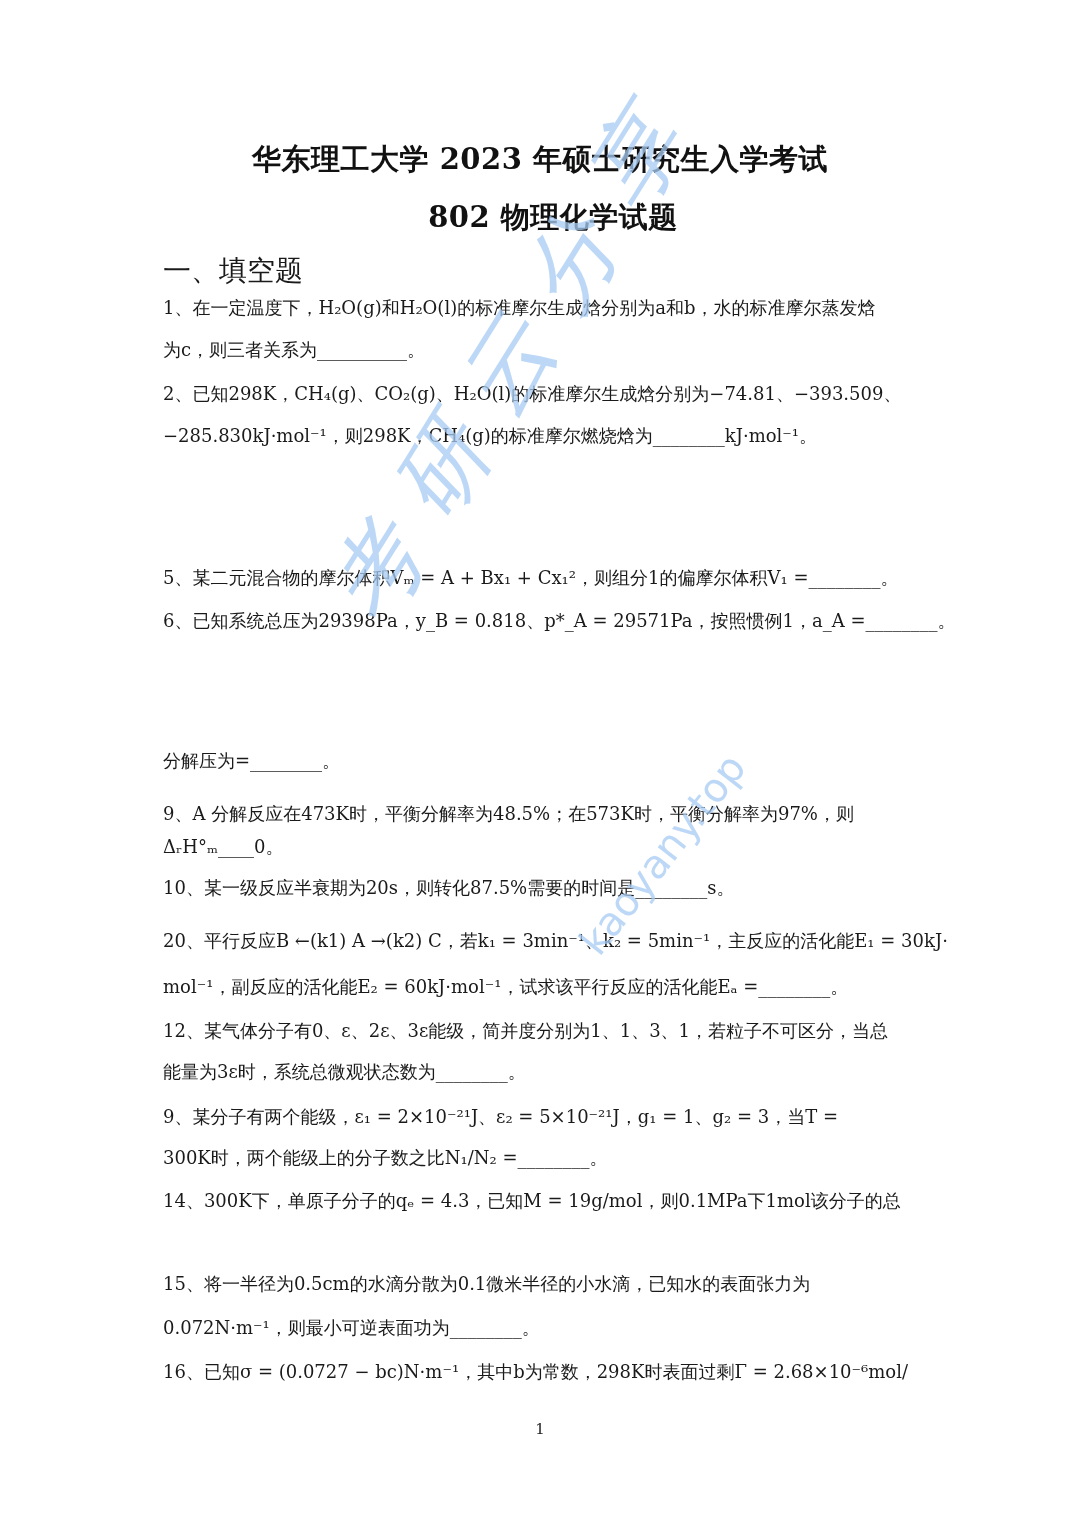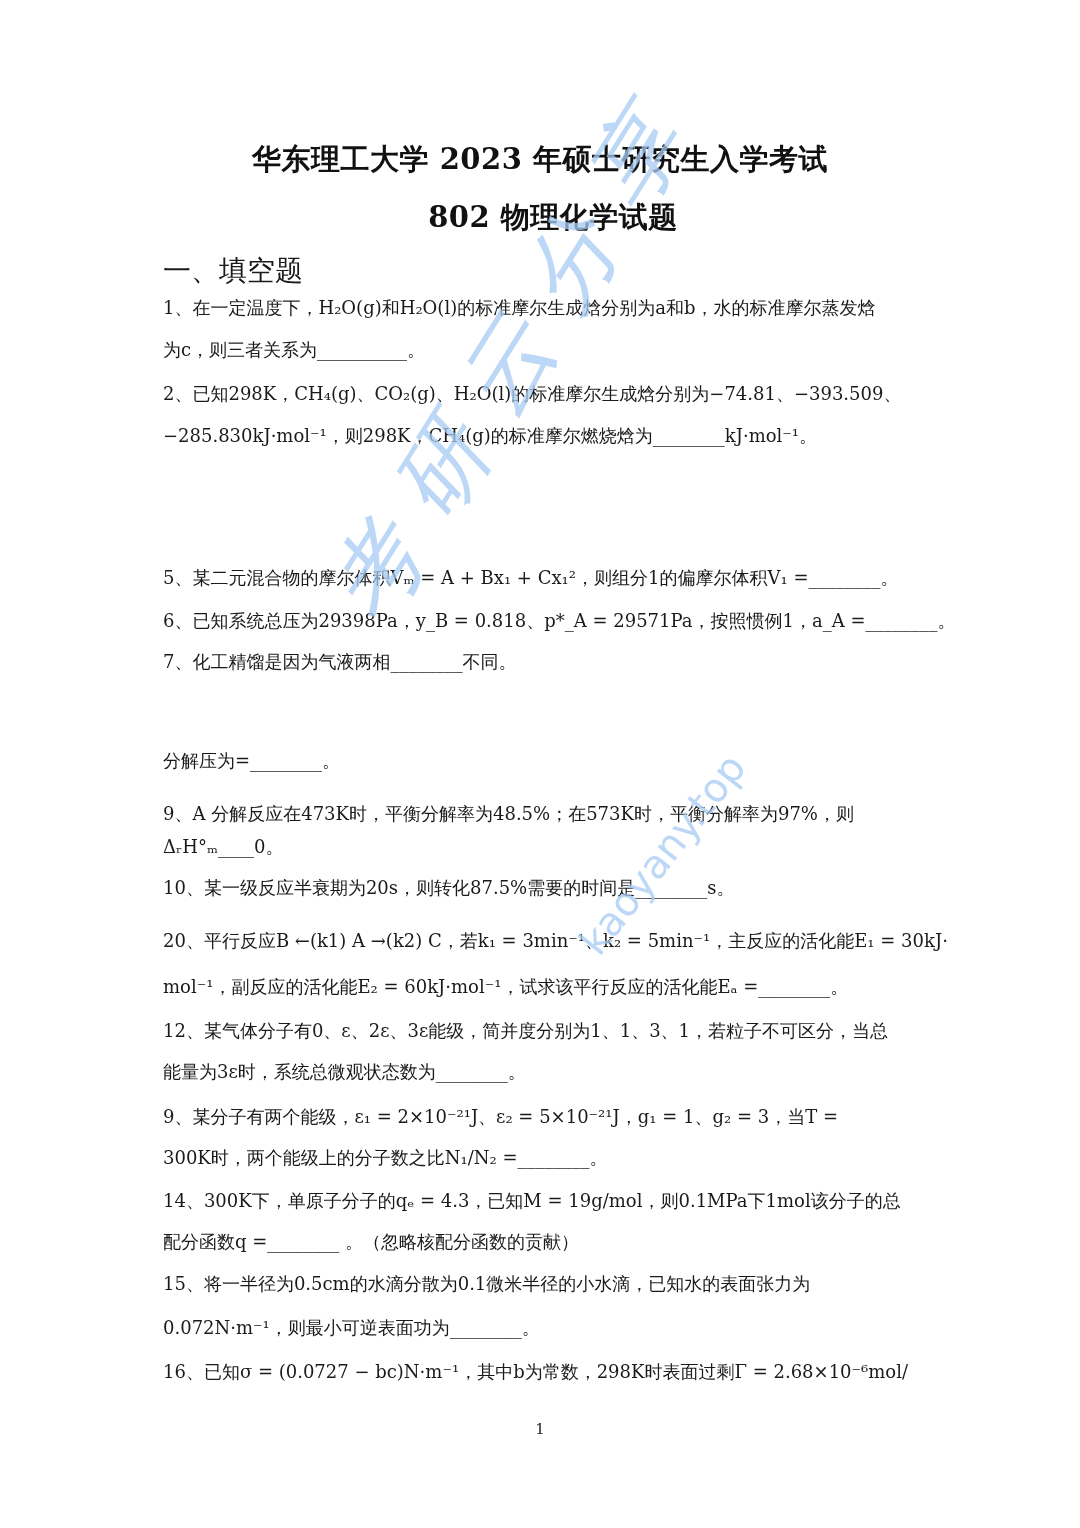--- a/index.html
+++ b/index.html
@@ -31,40 +31,38 @@
 
   <div class="line" style="top:382px">2、已知298K，CH₄(g)、CO₂(g)、H₂O(l)的标准摩尔生成焓分别为−74.81、−393.509、</div>
   <div class="line" style="top:424px">−285.830kJ·mol⁻¹，则298K，CH₄(g)的标准摩尔燃烧焓为________kJ·mol⁻¹。</div>
 
 
 
   <div class="line" style="top:566px">5、某二元混合物的摩尔体积Vₘ = A + Bx₁ + Cx₁²，则组分1的偏摩尔体积V₁ =________。</div>
 
   <div class="line" style="top:609px">6、已知系统总压为29398Pa，y_B = 0.818、p*_A = 29571Pa，按照惯例1，a_A =________。</div>
 
-  <div class="line" style="top:650px">7、化工精馏是因为气液两相________不同。</div>
 
   <div class="line" style="top:749px">分解压为=________。</div>
 
   <div class="line" style="top:802px">9、A 分解反应在473K时，平衡分解率为48.5%；在573K时，平衡分解率为97%，则</div>
   <div class="line" style="top:835px">ΔᵣH°ₘ____0。</div>
 
   <div class="line" style="top:876px">10、某一级反应半衰期为20s，则转化87.5%需要的时间是________s。</div>
 
   <div class="line" style="top:929px">20、平行反应B ←(k1) A →(k2) C，若k₁ = 3min⁻¹、k₂ = 5min⁻¹，主反应的活化能E₁ = 30kJ·</div>
   <div class="line" style="top:975px">mol⁻¹，副反应的活化能E₂ = 60kJ·mol⁻¹，试求该平行反应的活化能Eₐ =________。</div>
 
   <div class="line" style="top:1019px">12、某气体分子有0、ε、2ε、3ε能级，简并度分别为1、1、3、1，若粒子不可区分，当总</div>
   <div class="line" style="top:1060px">能量为3ε时，系统总微观状态数为________。</div>
 
   <div class="line" style="top:1105px">9、某分子有两个能级，ε₁ = 2×10⁻²¹J、ε₂ = 5×10⁻²¹J，g₁ = 1、g₂ = 3，当T =</div>
   <div class="line" style="top:1146px">300K时，两个能级上的分子数之比N₁/N₂ =________。</div>
 
   <div class="line" style="top:1189px">14、300K下，单原子分子的qₑ = 4.3，已知M = 19g/mol，则0.1MPa下1mol该分子的总</div>
-  <div class="line" style="top:1230px">配分函数q =________ 。（忽略核配分函数的贡献）</div>
 
   <div class="line" style="top:1272px">15、将一半径为0.5cm的水滴分散为0.1微米半径的小水滴，已知水的表面张力为</div>
   <div class="line" style="top:1316px">0.072N·m⁻¹，则最小可逆表面功为________。</div>
 
   <div class="line" style="top:1360px">16、已知σ = (0.0727 − bc)N·m⁻¹，其中b为常数，298K时表面过剩Γ = 2.68×10⁻⁶mol/</div>
 
   <div class="pagenum">1</div>
 
   <div class="watermark wm-cn">考研云分享</div>
   <div class="watermark wm-en">kaoyany.top</div>

